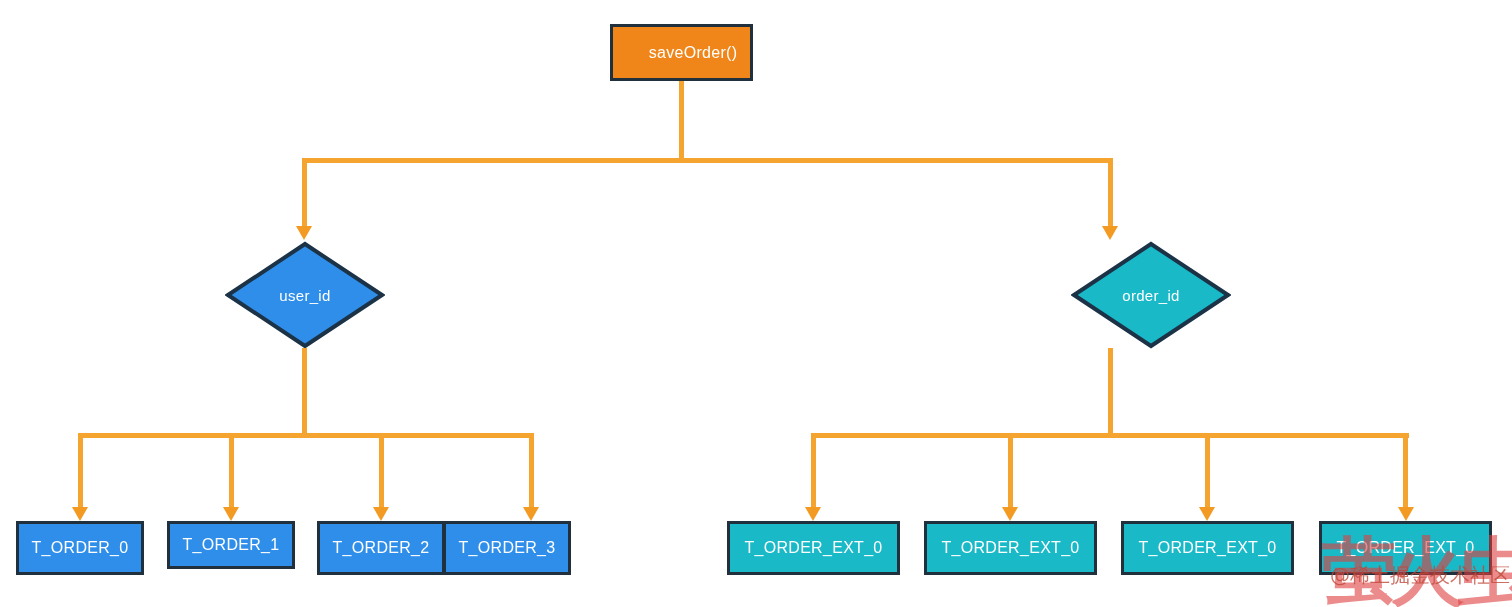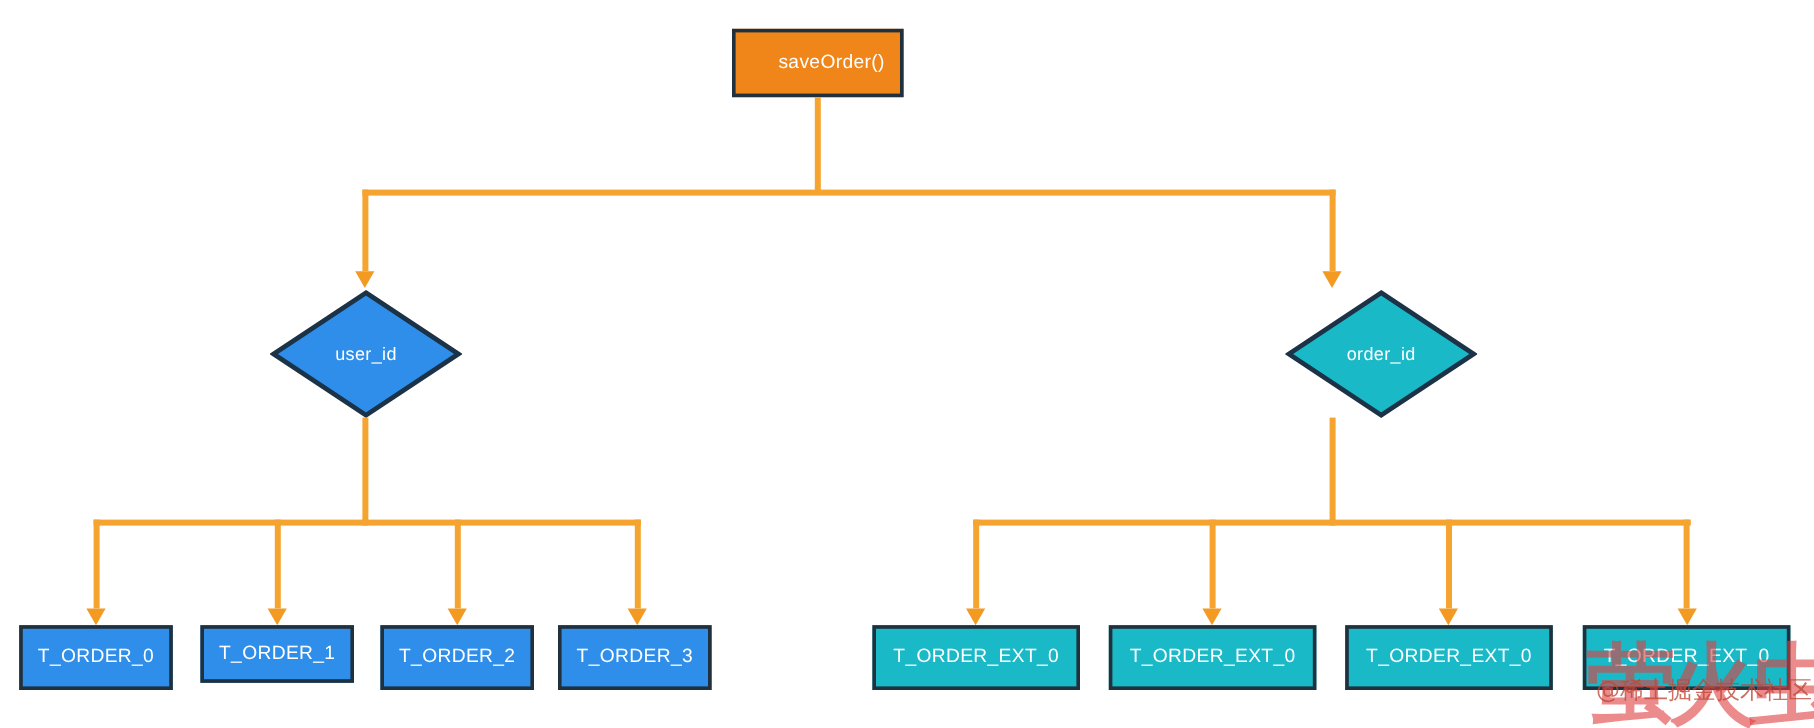--- a/index.html
+++ b/index.html
@@ -104,21 +104,21 @@
 
   <div class="node tbl-blue" style="left:16px;top:521px;width:128px;height:54px;">
     <span>T_ORDER_0</span>
   </div>
   <div class="node tbl-blue" style="left:167px;top:521px;width:128px;height:48px;">
     <span>T_ORDER_1</span>
   </div>
   <div class="node tbl-blue" style="left:317px;top:521px;width:128px;height:54px;text-align:right;">
     <span>T_ORDER_2</span>
   </div>
-  <div class="node tbl-blue" style="left:465px;top:521px;width:128px;height:54px;">
+  <div class="node tbl-blue" style="left:443px;top:521px;width:128px;height:54px;">
     <span>T_ORDER_3</span>
   </div>
 
   <div class="node tbl-teal" style="left:727px;top:521px;width:173px;height:54px;">
     <span>T_ORDER_EXT_0</span>
   </div>
   <div class="node tbl-teal" style="left:924px;top:521px;width:173px;height:54px;">
     <span>T_ORDER_EXT_0</span>
   </div>
   <div class="node tbl-teal" style="left:1121px;top:521px;width:173px;height:54px;">

